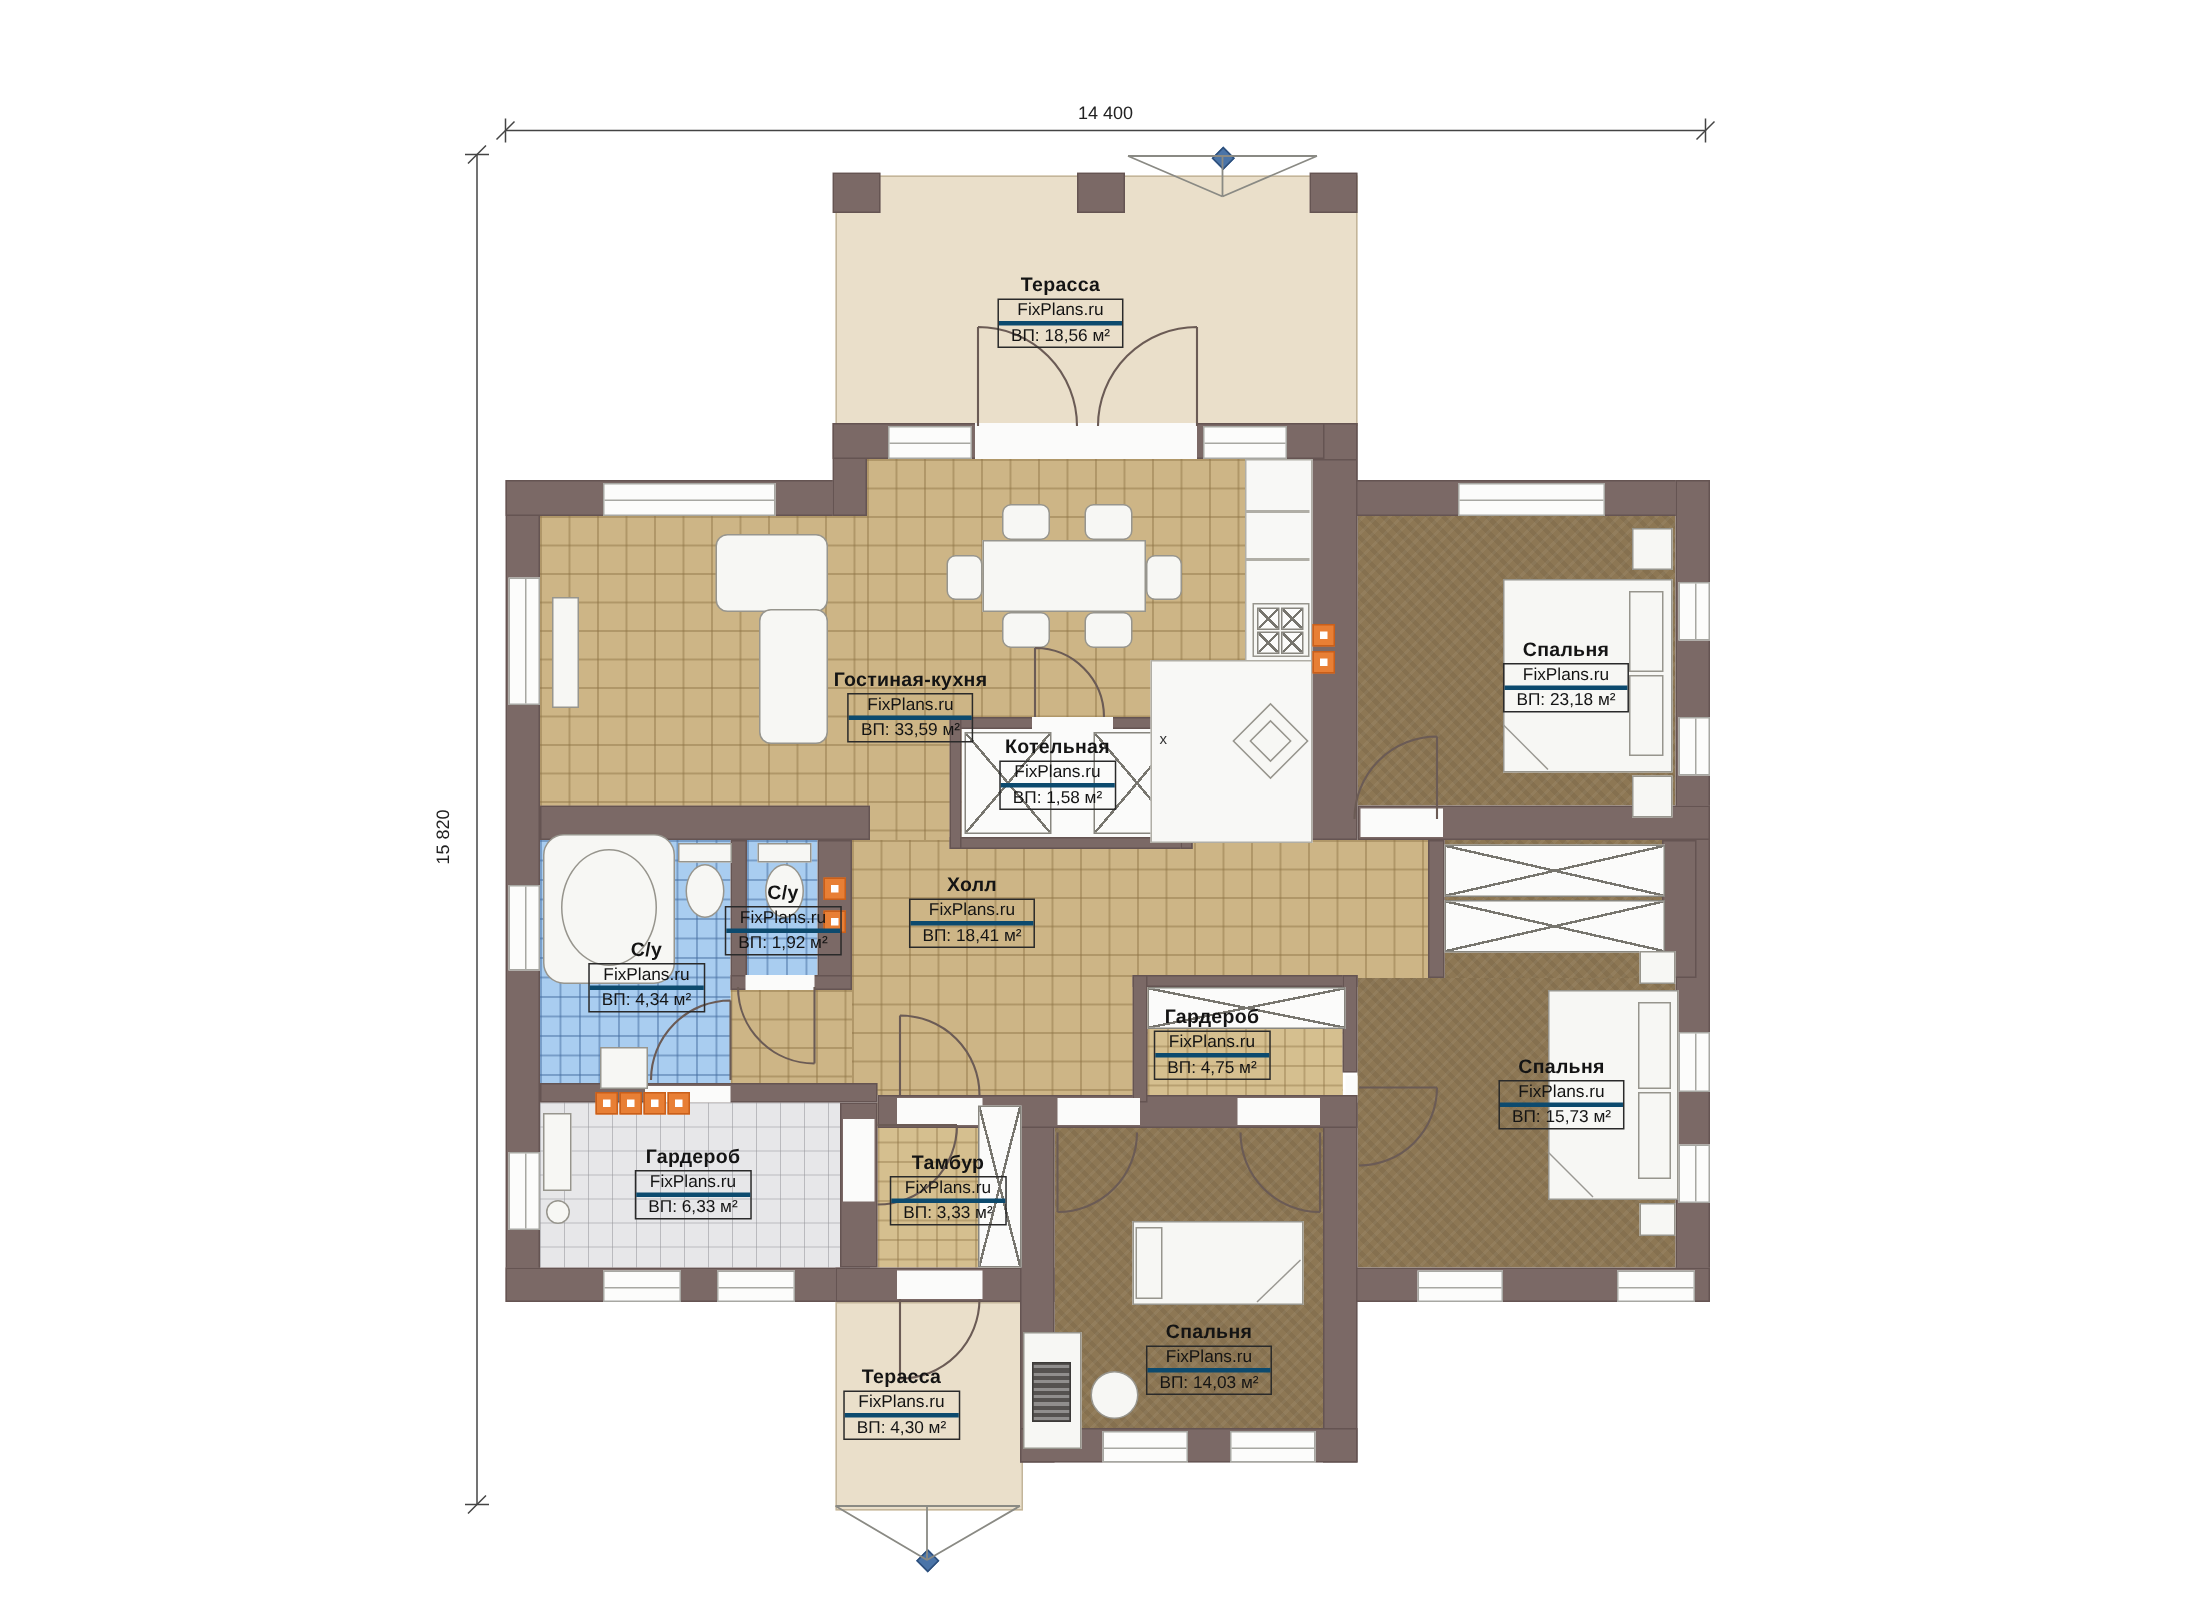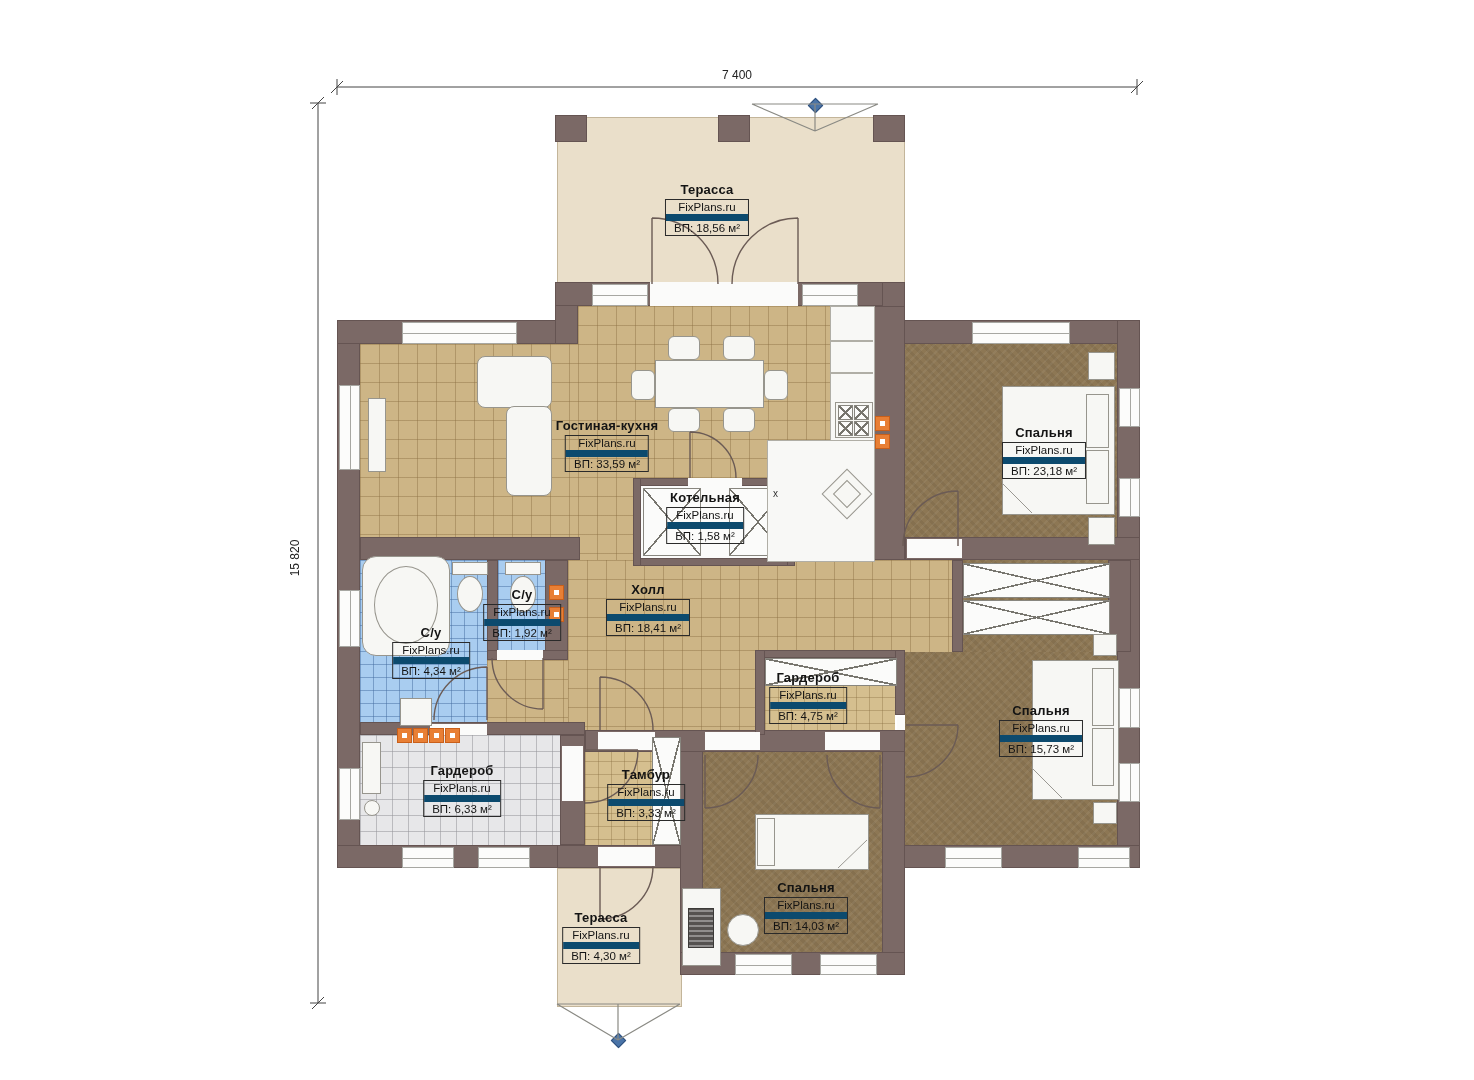--- a/index.html
+++ b/index.html
@@ -47,21 +47,21 @@
   .diamond{transform:rotate(45deg);}
   .divline{background:#b0aea6;}
   .rad{background:#e8methree;}
   .rad{background:#e87f35;border:1px solid #c95f1a;}
   .rad::after{content:"";position:absolute;left:50%;top:50%;width:5px;height:5px;margin:-2.5px 0 0 -2.5px;background:#fff;}
   .bluedot{background:#4a74a8;transform:rotate(45deg);border:1px solid #2d4f7c;}
   
   .room-label{position:absolute;transform:translateX(-50%);text-align:center;color:#141414;z-index:60;}
   .rl-name{font-weight:bold;font-size:13px;margin-bottom:2px;white-space:nowrap;letter-spacing:.2px;}
   .rl-box{display:inline-block;border:1px solid #2a2a2a;}
-  .rl-brand{font-size:11.5px;padding:1px 8px;border-bottom:7px solid #0c4a6e;white-space:nowrap;}
+  .rl-brand{font-size:11.5px;padding:1px 8px;border-bottom:3px solid #0c4a6e;white-space:nowrap;}
   .rl-area{font-size:11.5px;padding:1px 8px;white-space:nowrap;}
   .dim-label{position:absolute;font-size:12px;color:#222;transform:translateX(-50%);z-index:60;white-space:nowrap;}
   .dim-vert{transform:translate(-50%,-50%) rotate(-90deg);}
   .x-marker{position:absolute;font-size:10px;color:#333;z-index:40;}
   svg.overlay{position:absolute;left:0;top:0;z-index:45;pointer-events:none;}
 </style>
 </head>
 <body>
 
 <div id="plan">
@@ -240,33 +240,33 @@
       <path d="M 906,725 L 958,725 M 958,725 A 52,52 0 0 1 906,777"></path>
     </g>
 
     <g stroke="#9a9892" stroke-width="1" fill="none">
       <path d="M 1002,483 L 1032,513"></path>
       <path d="M 1032,768 L 1062,798"></path>
       <path d="M 838,868 L 867,840"></path>
     </g>
   </svg>
 
-  <div class="dim-label" style="left:737px;top:68px">7 400</div>
+  <div class="dim-label" style="left:737px;top:68px">14 400</div>
   <div class="dim-label dim-vert" style="left:295px;top:558px">15 820</div>
 
   <div class="x-marker" style="left:773px;top:488px">х</div>
 
   <div class="room-label" style="left:707px;top:182px">
     <div class="rl-name">Терасса</div>
     <div class="rl-box">
       <div class="rl-brand">FixPlans.ru</div>
       <div class="rl-area">ВП: 18,56 м²</div>
     </div>
   </div>
-  <div class="room-label" style="left:607px;top:418px">
+  <div class="room-label" style="left:607px;top:445px">
     <div class="rl-name">Гостиная-кухня</div>
     <div class="rl-box">
       <div class="rl-brand">FixPlans.ru</div>
       <div class="rl-area">ВП: 33,59 м²</div>
     </div>
   </div>
   <div class="room-label" style="left:705px;top:490px">
     <div class="rl-name">Котельная</div>
     <div class="rl-box">
       <div class="rl-brand">FixPlans.ru</div>
@@ -315,21 +315,21 @@
       <div class="rl-area">ВП: 15,73 м²</div>
     </div>
   </div>
   <div class="room-label" style="left:462px;top:763px">
     <div class="rl-name">Гардероб</div>
     <div class="rl-box">
       <div class="rl-brand">FixPlans.ru</div>
       <div class="rl-area">ВП: 6,33 м²</div>
     </div>
   </div>
-  <div class="room-label" style="left:646px;top:767px">
+  <div class="room-label" style="left:632px;top:767px">
     <div class="rl-name">Тамбур</div>
     <div class="rl-box">
       <div class="rl-brand">FixPlans.ru</div>
       <div class="rl-area">ВП: 3,33 м²</div>
     </div>
   </div>
   <div class="room-label" style="left:806px;top:880px">
     <div class="rl-name">Спальня</div>
     <div class="rl-box">
       <div class="rl-brand">FixPlans.ru</div>

